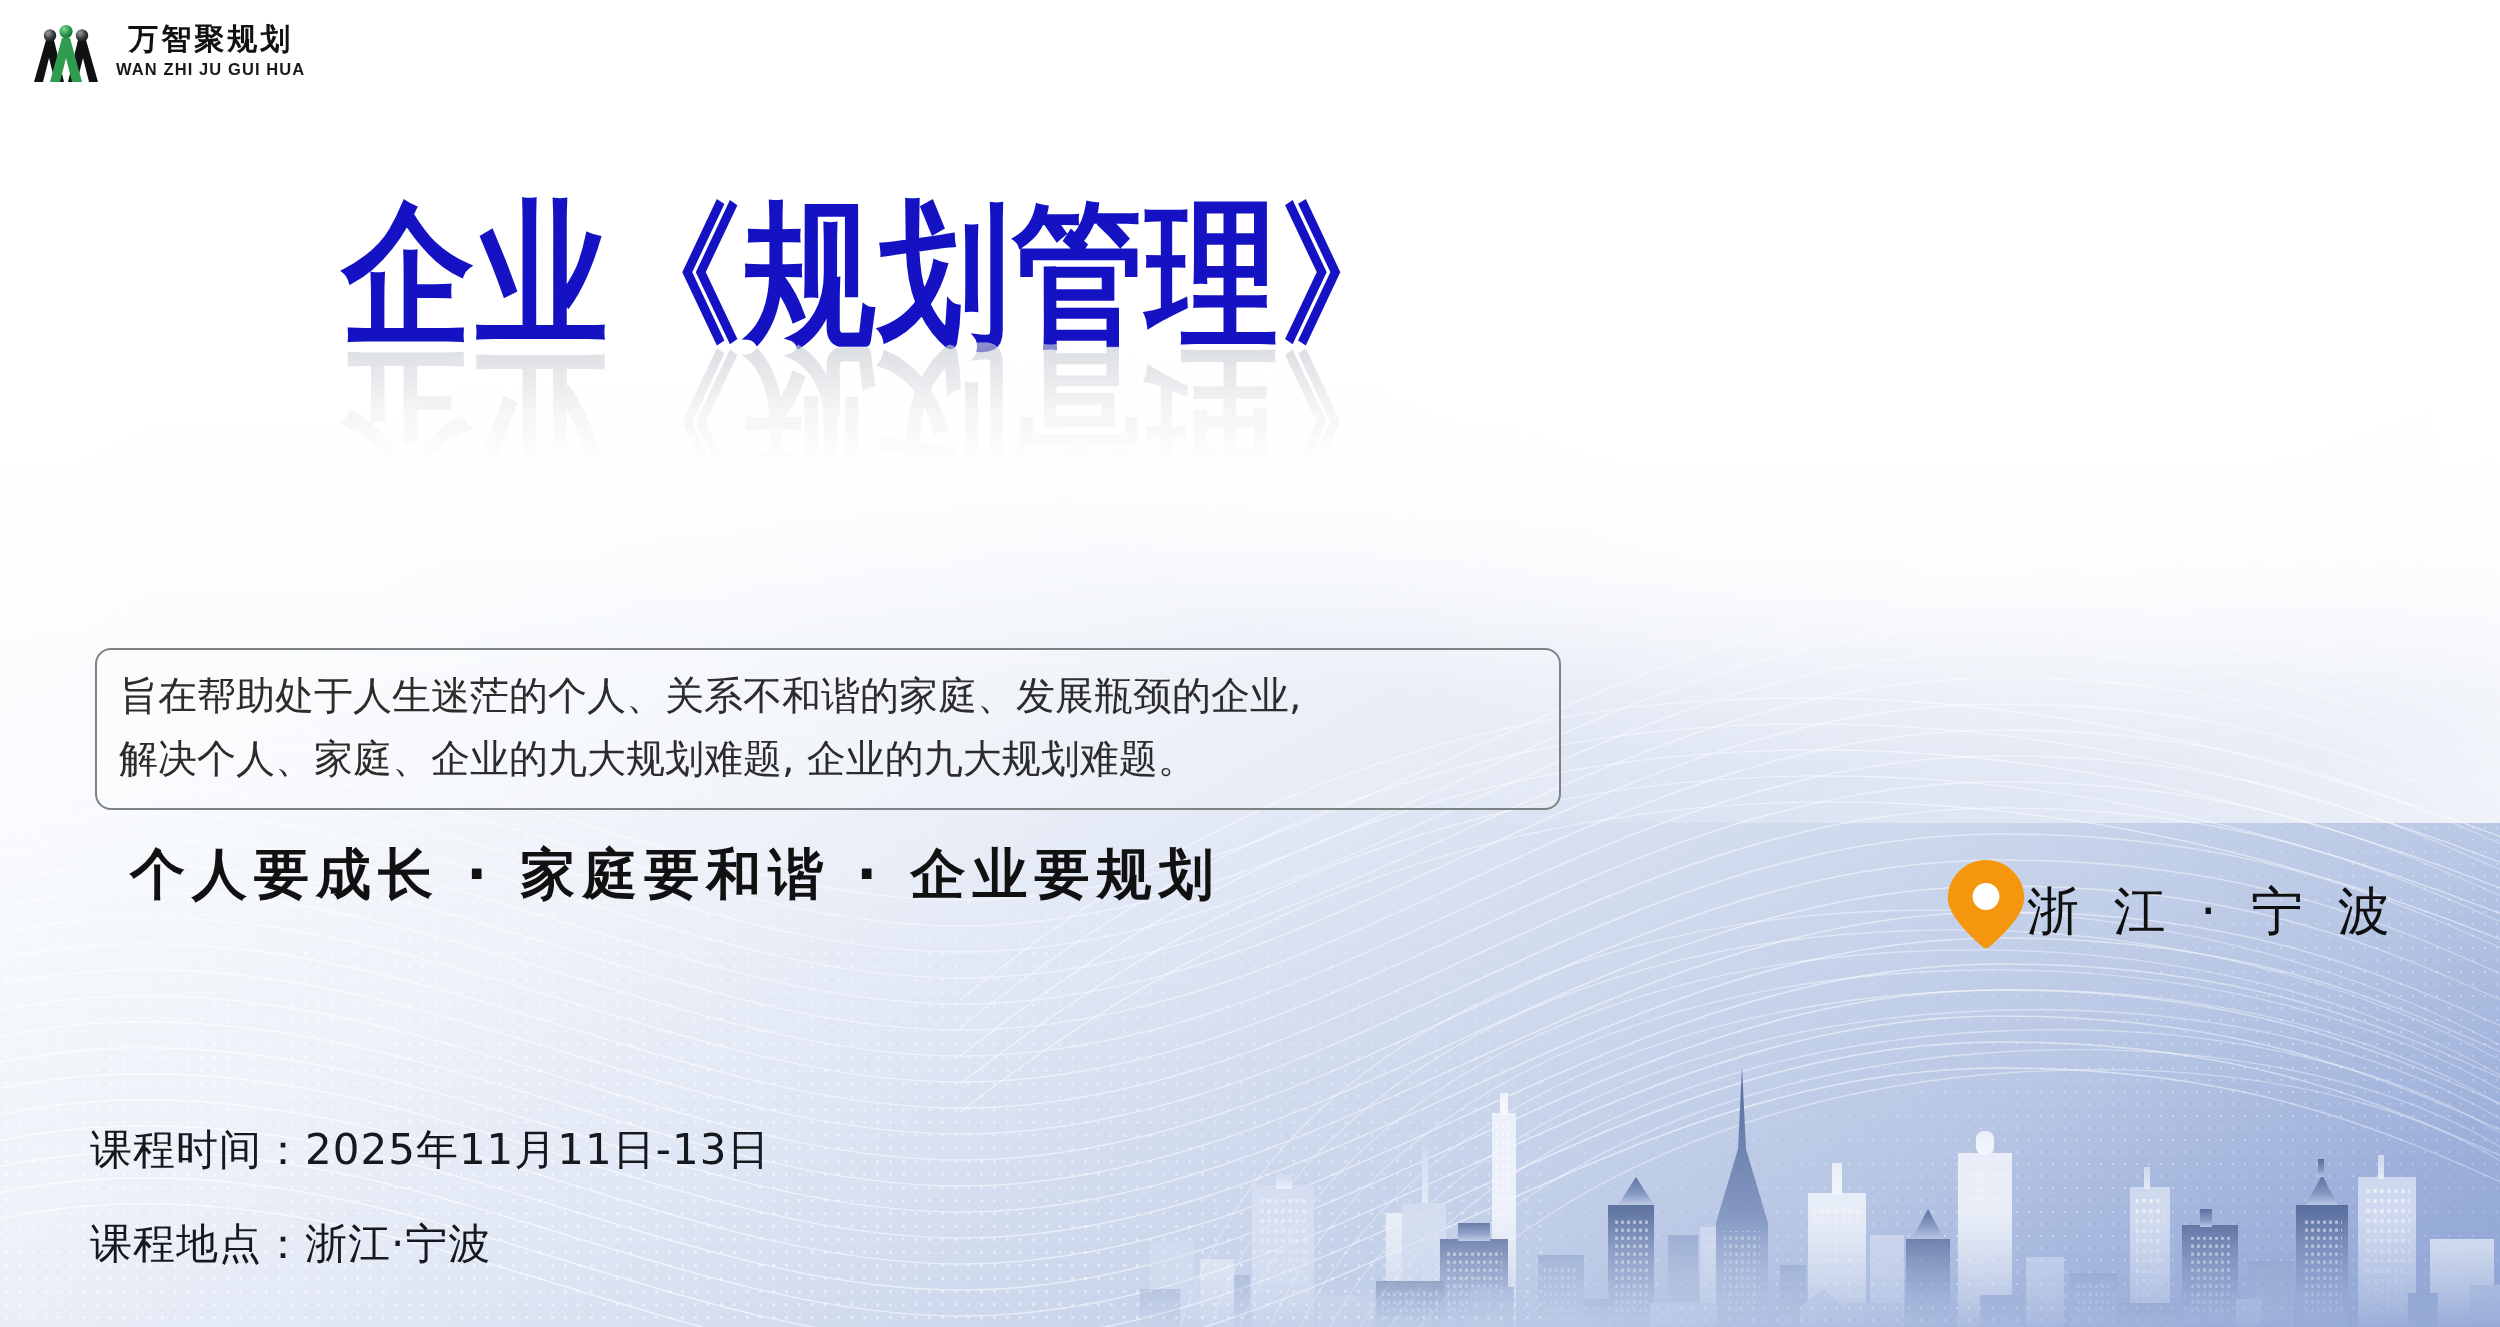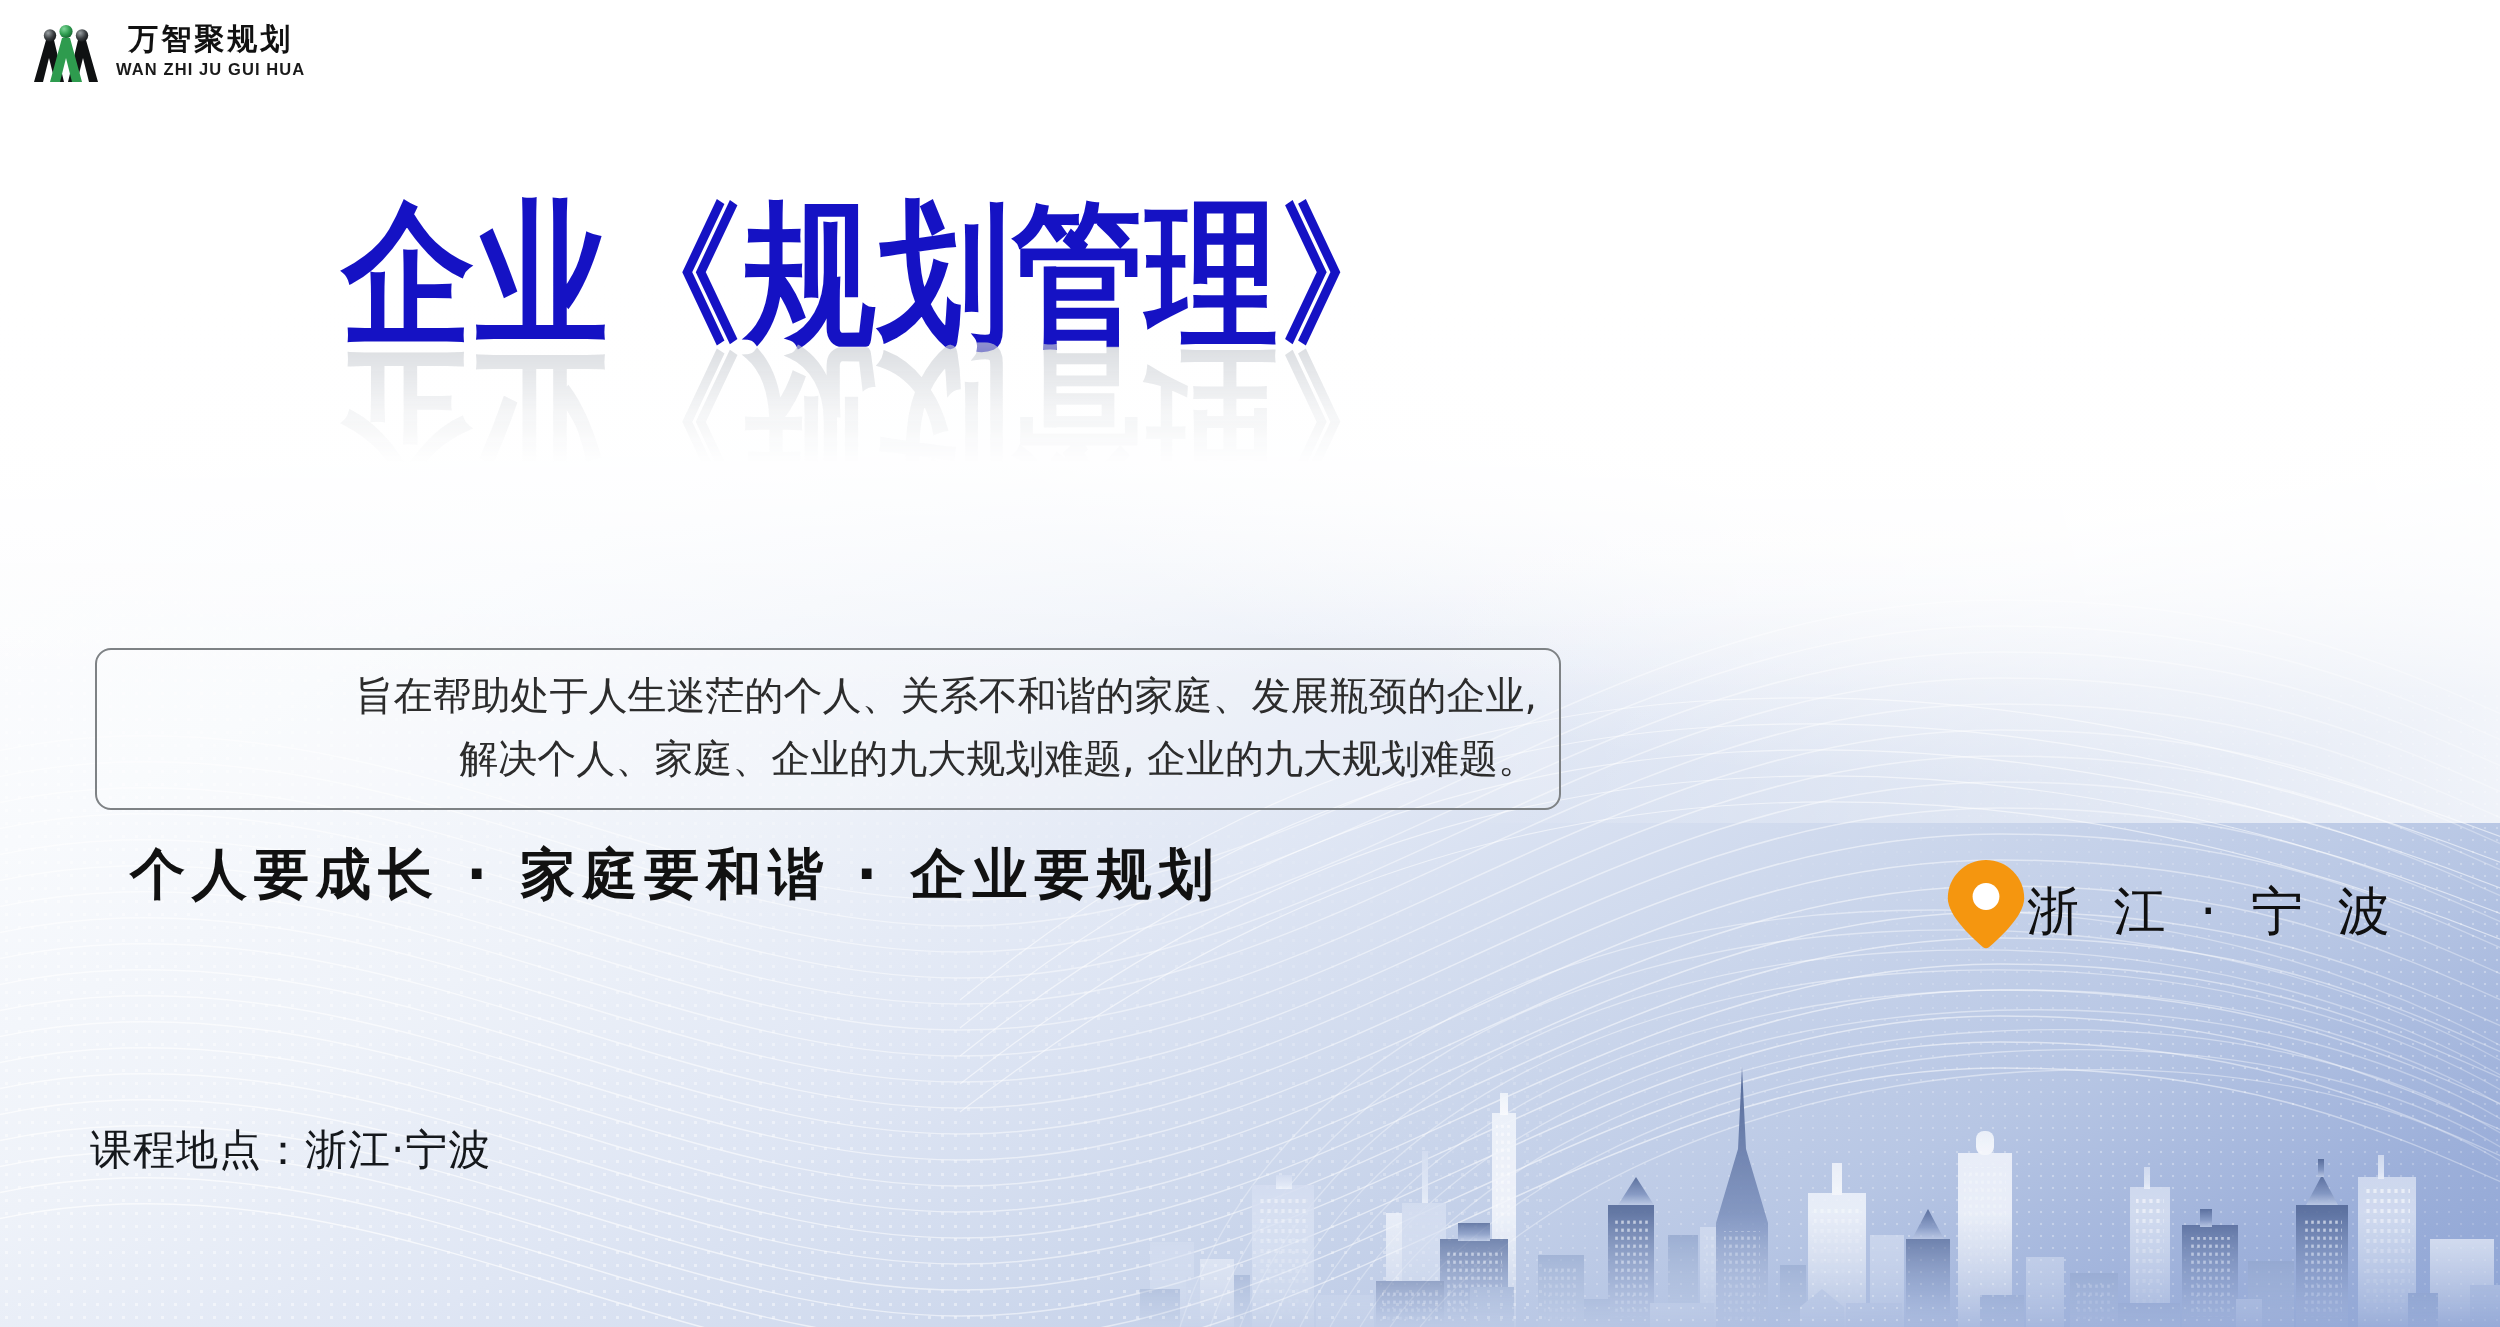--- a/index.html
+++ b/index.html
@@ -86,21 +86,20 @@
     mask-image:linear-gradient(0deg, rgba(0,0,0,0.72) 0%, rgba(0,0,0,0.22) 42%, rgba(0,0,0,0) 78%);
     opacity:.95;
   }
 
   
   .desc-box{
     position:absolute;left:95px;top:648px;width:1466px;
     border:2px solid #7e8285;border-radius:16px;
     padding:14px 22px 18px 22px;box-sizing:border-box;
     background:rgba(255,255,255,0.22);
-    text-align:right;
   }
   .desc-line{
     font-family:"DejaVu Sans","Liberation Sans",sans-serif;
     font-size:39px;line-height:1.62;color:#2c2c2c;white-space:nowrap;
   }
 
   
   .slogan{
     position:absolute;left:120px;top:838px;
     font-family:"DejaVu Sans","Liberation Sans",sans-serif;
@@ -370,16 +369,17 @@
     <div class="pin">
       <svg width="82" height="92" viewBox="0 0 82 92" xmlns="http://www.w3.org/2000/svg">
         <path d="M41,2 C 19.9,2 2.8,19.1 2.8,40.2 C 2.8,58.6 30.2,82.4 38.1,89.2 C 39.8,90.6 42.2,90.6 43.9,89.2 C 51.8,82.4 79.2,58.6 79.2,40.2 C 79.2,19.1 62.1,2 41,2 Z" fill="#f5960f"></path>
         <circle cx="41" cy="38.5" r="13.4" fill="#ffffff"></circle>
       </svg>
     </div>
     <div class="location-label">浙 江 · 宁 波</div>
   </div>
 
   <div class="course-info">
+    <div class="course-line">课程时间：2025年11月11日-13日</div>
     <div class="course-line">课程地点：浙江·宁波</div>
   </div>
 
 </div>
 
 </body></html>

